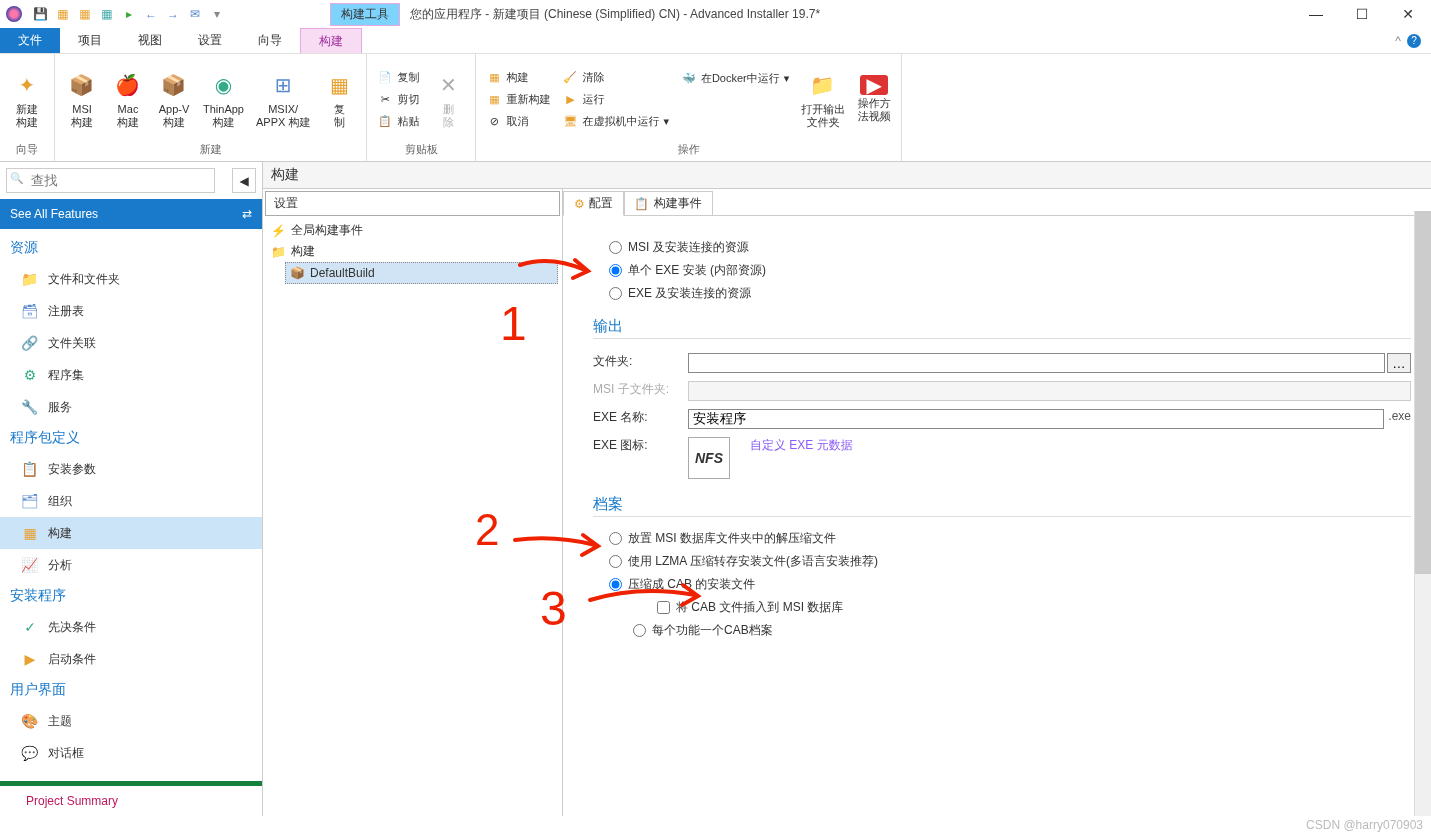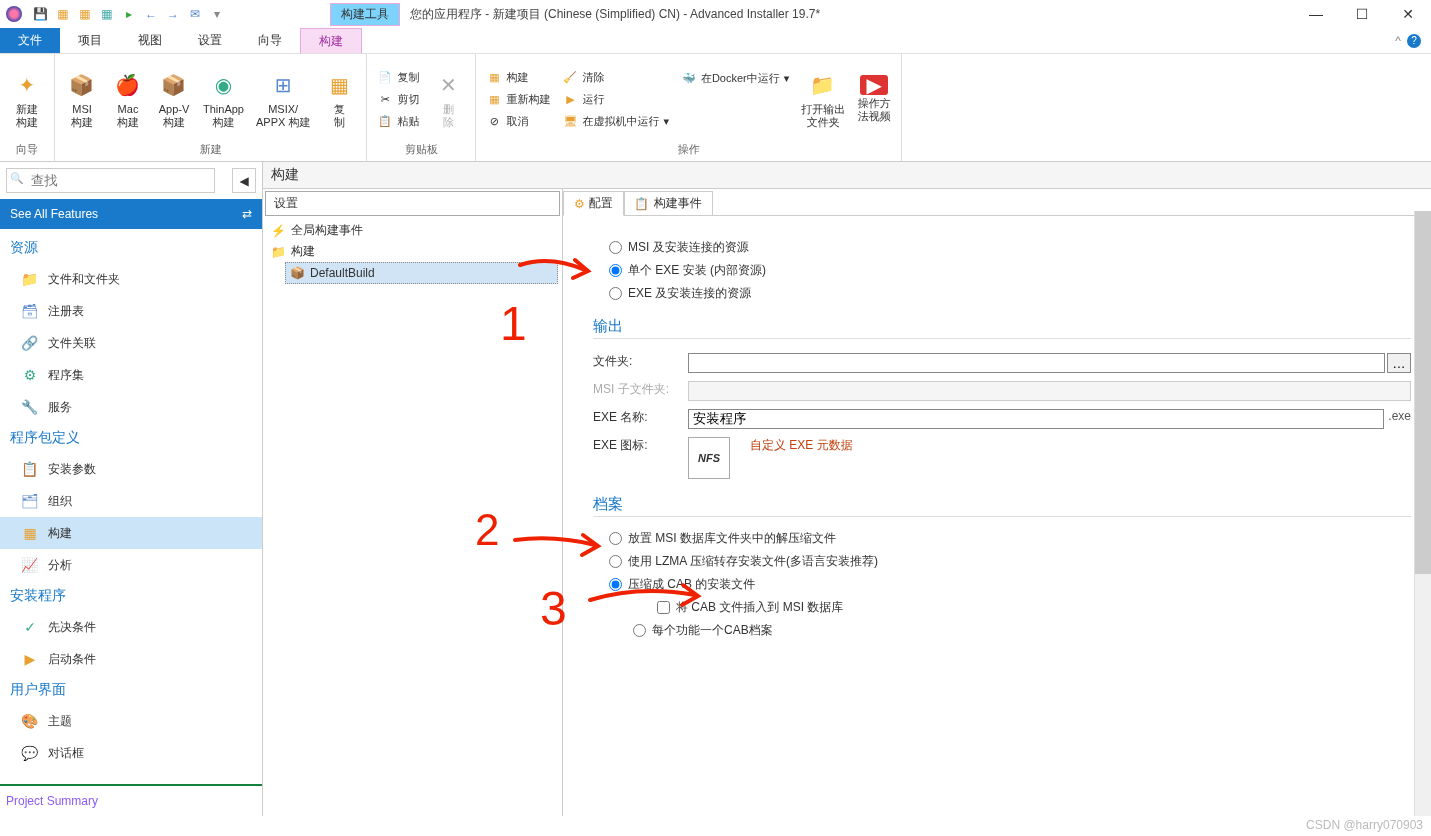--- a/index.html
+++ b/index.html
@@ -43,21 +43,21 @@
 .search-row input { flex: 1; padding: 4px 6px 4px 24px; border: 1px solid #ccc; background: #fff; }
 .search-wrap { position: relative; flex: 1; }
 .search-wrap::before { content: "🔍"; position: absolute; left: 4px; top: 4px; font-size: 11px; opacity: .5; }
 .collapse-btn { width: 24px; border: 1px solid #ccc; background: #fff; display: flex; align-items: center; justify-content: center; }
 .see-all { background: #1979ca; color: #fff; padding: 8px 10px; display: flex; align-items: center; justify-content: space-between; }
 .nav { flex: 1; overflow-y: auto; padding: 4px 0; }
 .nav-section { padding: 6px 10px; color: #1979ca; font-weight: 400; font-size: 14px; }
 .nav-item { display: flex; align-items: center; gap: 8px; padding: 6px 10px 6px 20px; }
 .nav-item.active { background: #cce4f7; }
 .nav-item .ni { width: 20px; height: 20px; display: flex; align-items: center; justify-content: center; font-size: 14px; }
-.footer-link { border-top: 2px solid #15803d; padding: 8px 6px; color: #8b5cf6; }
+.footer-link { border-top: 5px solid #15803d; padding: 8px 26px; color: #be185d; }
 
 
 .center { width: 300px; border-right: 1px solid #ccc; display: flex; flex-direction: column; }
 .center-sub { padding: 3px 8px; border: 1px solid #aaa; margin: 2px 2px 0 2px; font-size: 12px; }
 .tree { padding: 4px; }
 .tree-item { display: flex; align-items: center; gap: 4px; padding: 2px 4px; }
 .tree-item.sel { background: #d0e4f5; border: 1px dotted #888; }
 .tree-indent { margin-left: 18px; }
 .tree-ico { width: 16px; height: 16px; display: flex; align-items: center; justify-content: center; }
 
@@ -68,22 +68,22 @@
 .ctab.active { border-bottom: 1px solid #fff; }
 .content-body { flex: 1; overflow-y: auto; padding: 20px 20px 20px 30px; position: relative; }
 .section-h { color: #1979ca; font-size: 15px; border-bottom: 1px solid #ddd; padding-bottom: 2px; margin: 12px 0 10px 0; }
 .radio-row, .check-row { display: flex; align-items: center; gap: 6px; padding: 3px 0 3px 16px; }
 .form-row { display: flex; align-items: flex-start; padding: 4px 0; }
 .form-row .lbl { width: 95px; color: #333; }
 .form-row .lbl.dis { color: #aaa; }
 .form-row input[type=text] { flex: 1; border: 1px solid #888; padding: 2px 4px; height: 20px; }
 .form-row .suffix { margin-left: 4px; color: #555; }
 .browse-btn { width: 24px; height: 20px; border: 1px solid #888; background: #f0f0f0; margin-left: 2px; }
-.link { color: #c2410c; }
-.exe-icon-box { width: 42px; height: 42px; border: 1px solid #aaa; display: flex; align-items: center; justify-content: center; font-style: italic; font-weight: bold; font-size: 11px; }
+.link { color: #8b5cf6; }
+.exe-icon-box { width: 42px; height: 42px; border: 1px solid #aaa; display: flex; align-items: center; justify-content: center; font-style: italic; font-weight: bold; font-size: 14px; }
 .sub-indent { margin-left: 24px; }
 .scrollbar-v { position: absolute; right: 0; top: 22px; bottom: 0; width: 17px; background: #f0f0f0; border-left: 1px solid #ddd; }
 .scrollbar-v .thumb { position: absolute; top: 0; width: 100%; height: 60%; background: #ccc; }
 
 
 .anno { position: absolute; pointer-events: none; }
 .anno svg { overflow: visible; }
 .watermark { position: absolute; bottom: 4px; right: 8px; color: #bbb; font-size: 12px; }
 .building-header { background: #f5f5f5; padding: 4px 8px; border-bottom: 1px solid #ccc; font-size: 14px; }
 </style>

